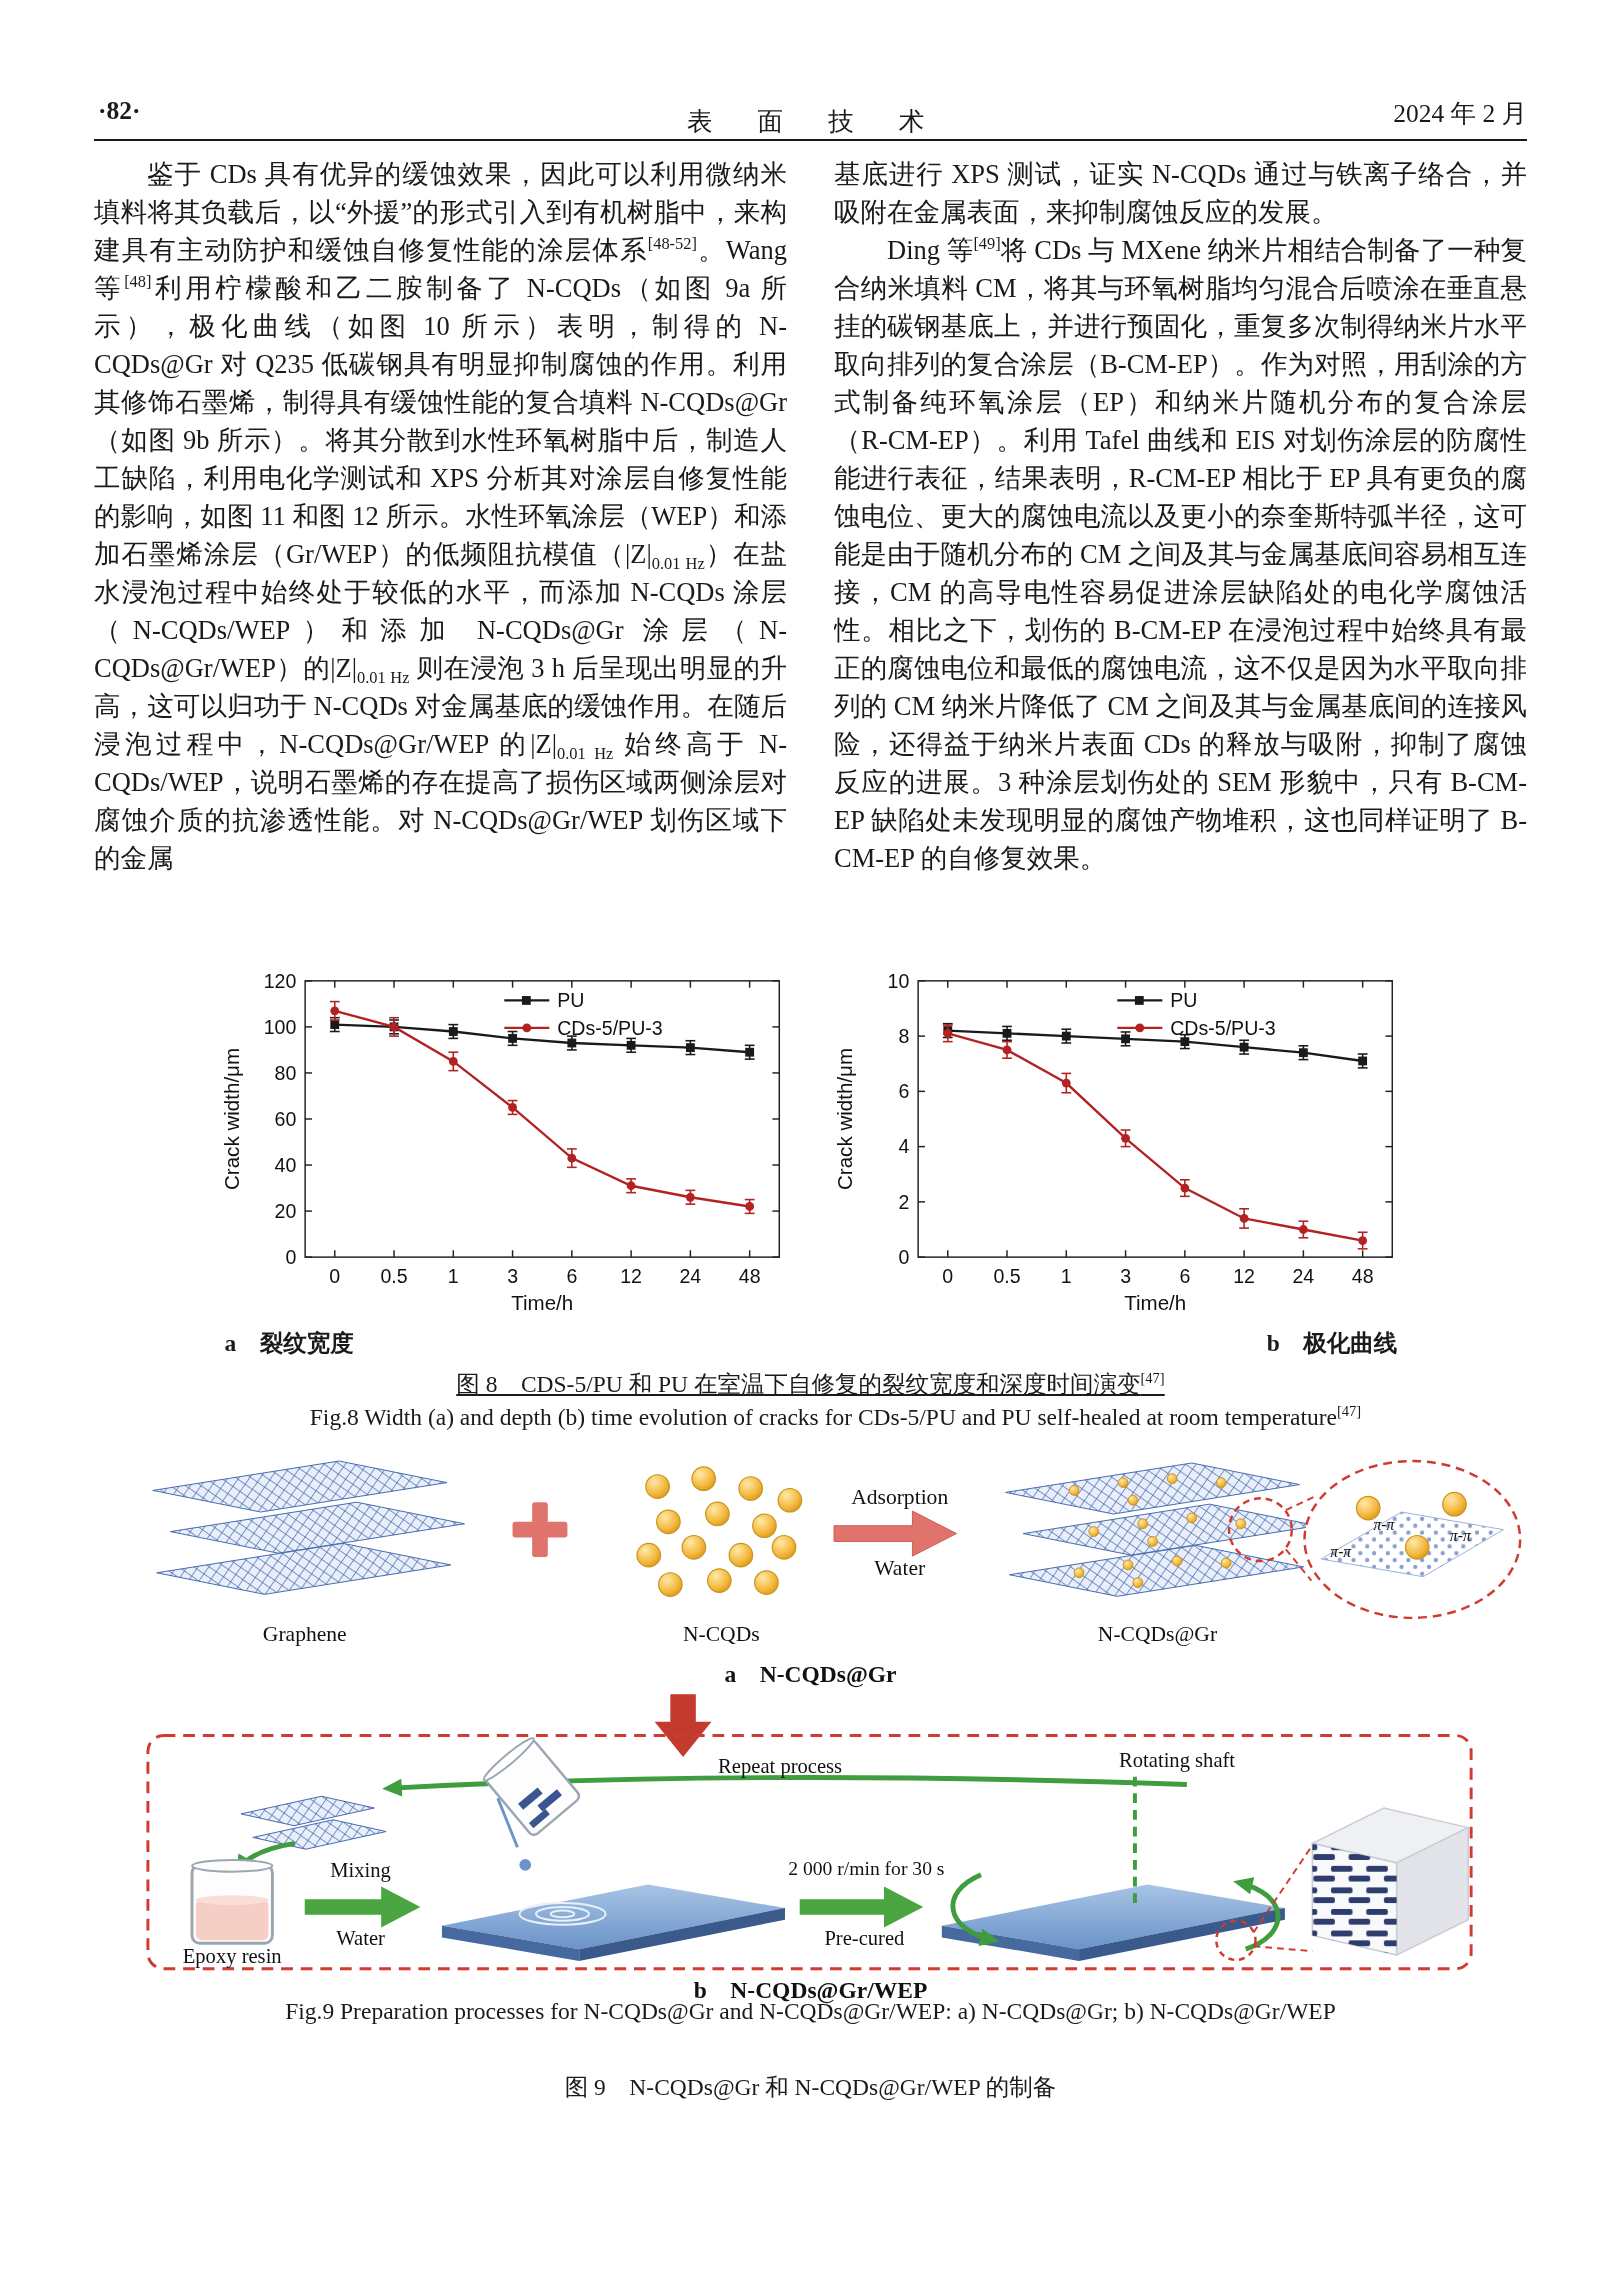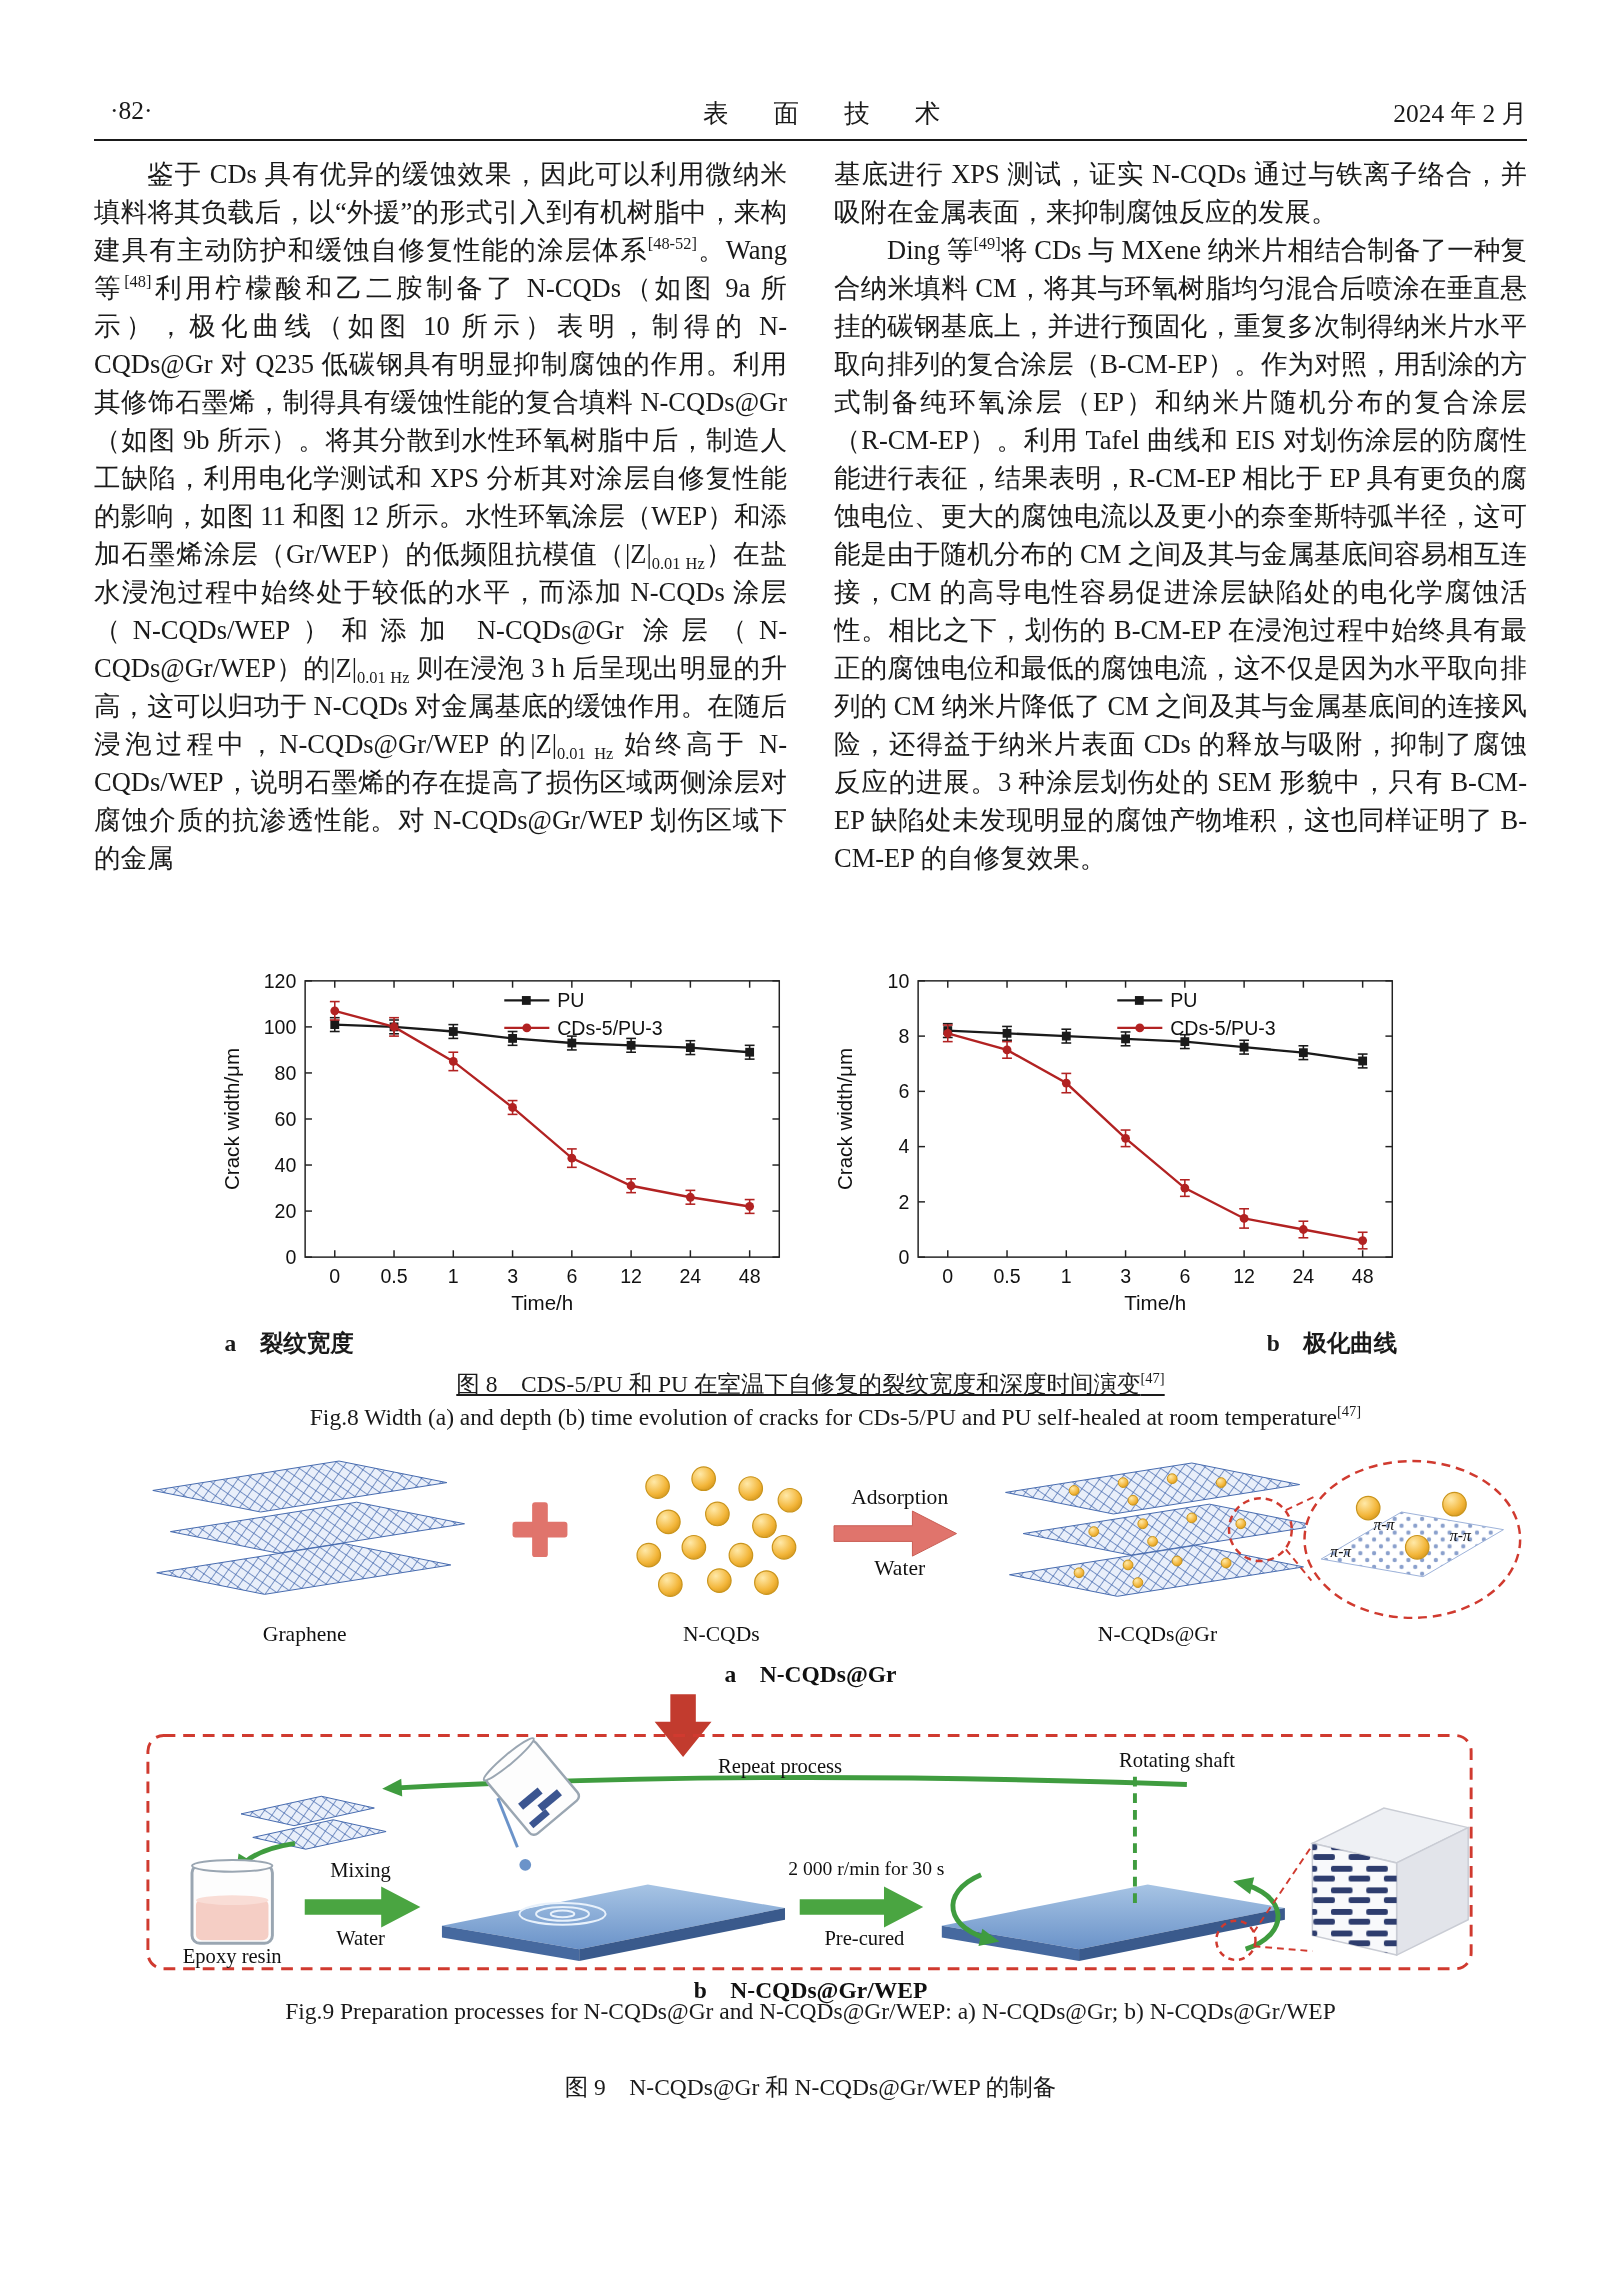--- a/index.html
+++ b/index.html
@@ -3,22 +3,22 @@
 <meta charset="utf-8">
 <style>
   html,body{margin:0;padding:0;}
   body{
     width:1621px;height:2293px;position:relative;background:#ffffff;
     font-family:"Liberation Serif","DejaVu Serif",serif;color:#1a1a1a;
   }
   .abs{position:absolute;}
   
   #header{top:96px;left:94px;width:1433px;height:35px;font-size:25.5px;}
-  #page-no{position:absolute;left:16px;top:0;}
-  #journal{position:absolute;left:50%;transform:translateX(-50%);letter-spacing:9.8px;top:0;margin-left:16px;}
+  #page-no{position:absolute;left:4px;top:0;font-weight:bold;}
+  #journal{position:absolute;left:50%;transform:translateX(-50%);letter-spacing:9.8px;top:8px;}
   #issue-date{position:absolute;right:0;top:0;}
   #header-rule{top:139px;left:94px;width:1433px;border-top:2px solid #1a1a1a;height:0;}
   
   .column{top:155px;width:693px;height:815px;overflow:hidden;}
   #col-left{left:94px;}
   #col-right{left:834px;}
   .para{margin:0;font-size:26.5px;line-height:38px;text-align:justify;}
   .para.indent{text-indent:2em;}
   sup{font-size:0.62em;line-height:0;}
   sub{font-size:0.62em;line-height:0;}

